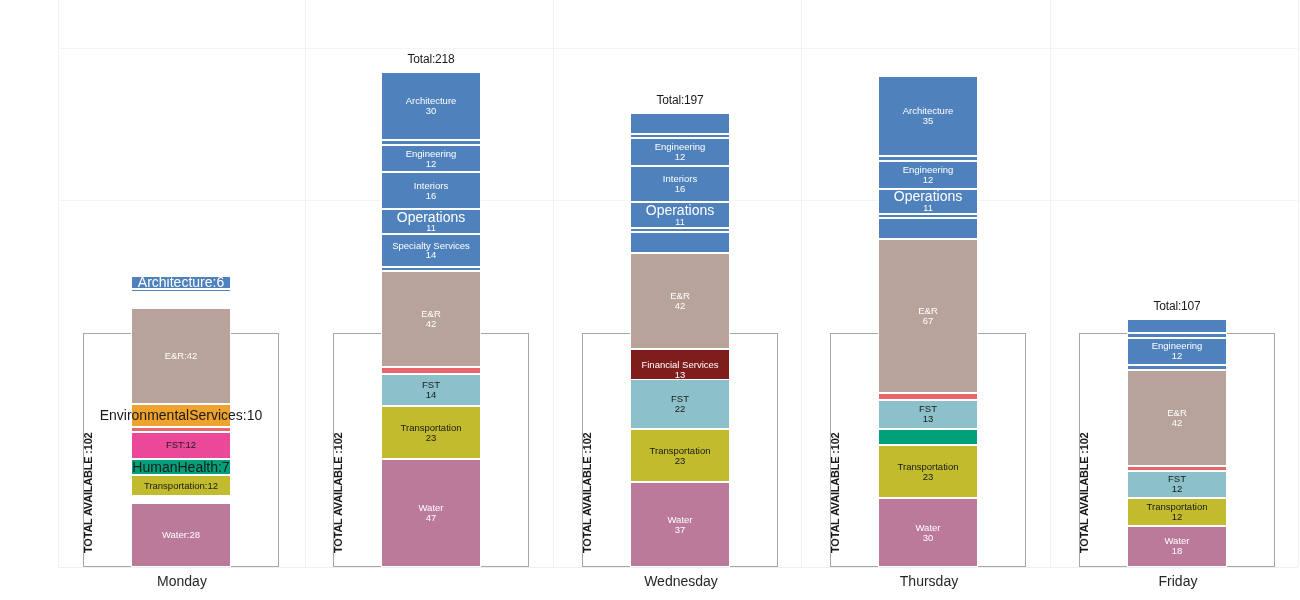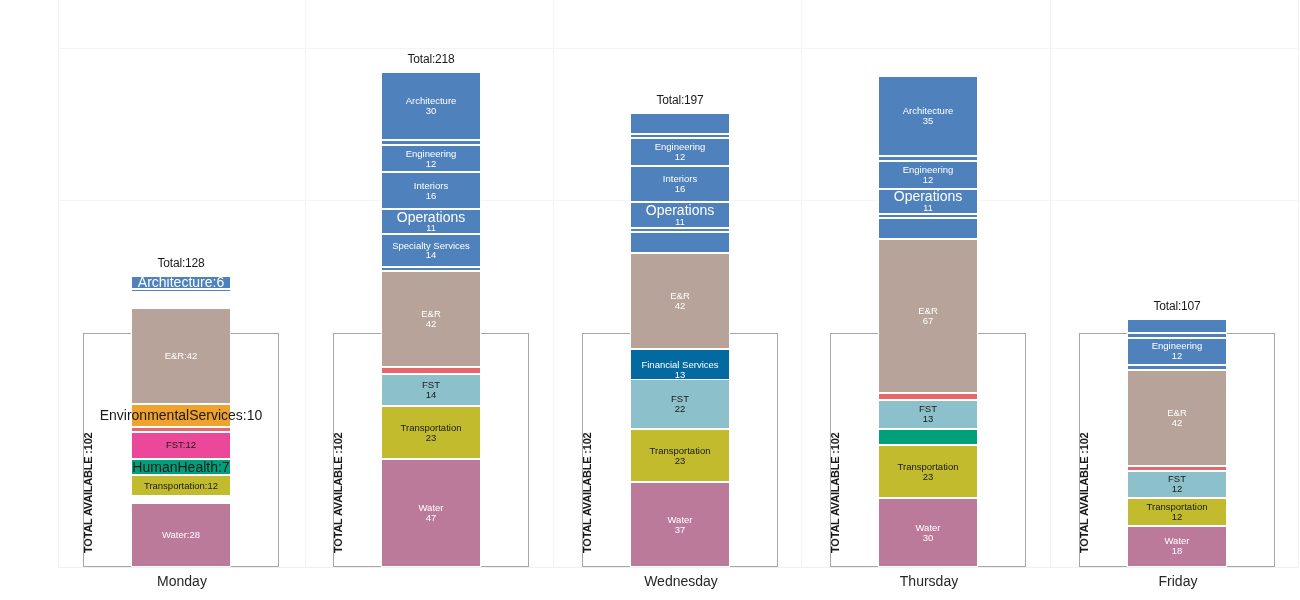--- a/index.html
+++ b/index.html
@@ -73,21 +73,20 @@
       <div class="gridline-v" style="left: 1050px; top: 0px; height: 567px;"></div>
       <div class="gridline-v" style="left: 1298px; top: 0px; height: 567px;"></div>
       <div class="gridline-h" style="left: 58px; top: 48px; width: 1240px;"></div>
       <div class="gridline-h" style="left: 58px; top: 200px; width: 1240px;"></div>
       <div class="axis-base" style="left: 58px; top: 567px; width: 1240px;"></div>
     </div>
   <div id="bars">
       <div class="col" style="left: 51px; width: 260px;">
         <div class="avail-box" style="left: 32px; width: 196px; top: 333px; height: 234px;"></div>
         <div class="avail-text" style="left: 43px; top: 541px;">TOTAL AVAILABLE :102</div>
-        <div class="total-label" style="top: 255.713px;">Total:128</div>
         <div class="bar" style="left: 80px; width: 100px; top: 275.713px; height: 291.287px;">
           <div class="seg light inline" title="Architecture: 6" style="top: 0px; height: 13.7616px; background: rgb(79, 129, 189);">
             <span class="lab">Architecture:6</span>
           </div>
           <div class="seg light" title="Engineering: 1" style="top: 13.7616px; height: 2.2936px; background: rgb(79, 129, 189);"></div>
           <div class="seg light" title="Interiors: 1" style="top: 16.0552px; height: 2.2936px; background: rgb(79, 129, 189);"></div>
           <div class="seg light" title="Operations: 1" style="top: 18.3488px; height: 2.2936px; background: rgb(79, 129, 189);"></div>
           <div class="seg light inline" title="Specialty Services: 5" style="top: 20.6424px; height: 11.468px; background: rgb(79, 129, 189); margin-top: 17px;">
             <span class="lab">Specialty Services:5</span>
           </div>
@@ -177,21 +176,21 @@
           <div class="seg light" title="Operations: 11" style="top: 89.4504px; height: 25.2296px; background: rgb(79, 129, 189);">
             <span class="lab">Operations</span>
             <span class="val">11</span>
           </div>
           <div class="seg light" title="Operations-gap: 2" style="top: 114.68px; height: 4.5872px; background: rgb(79, 129, 189);"></div>
           <div class="seg light" title="Specialty Services: 9" style="top: 119.267px; height: 20.6424px; background: rgb(79, 129, 189);"></div>
           <div class="seg light wide" title="E&amp;R: 42" style="top: 139.91px; height: 96.3312px; background: rgb(183, 163, 154);">
             <span class="lab">E&amp;R</span>
             <span class="val">42</span>
           </div>
-          <div class="seg light wide" title="Financial Services: 13" style="top: 236.241px; height: 41px; background: #0369a1;">
+          <div class="seg light wide" title="Financial Services: 13" style="top: 236.241px; height: 41px; background: #7f1d1d;">
             <span class="lab">Financial Services</span>
             <span class="val">13</span>
           </div>
           <div class="seg dark wide" title="FST: 22" style="top: 266.058px; height: 50.4592px; background: rgb(140, 192, 202);">
             <span class="lab">FST</span>
             <span class="val">22</span>
           </div>
           <div class="seg dark wide" title="Transportation: 23" style="top: 316.517px; height: 52.7528px; background: rgb(194, 187, 45);">
             <span class="lab">Transportation</span>
             <span class="val">23</span>

